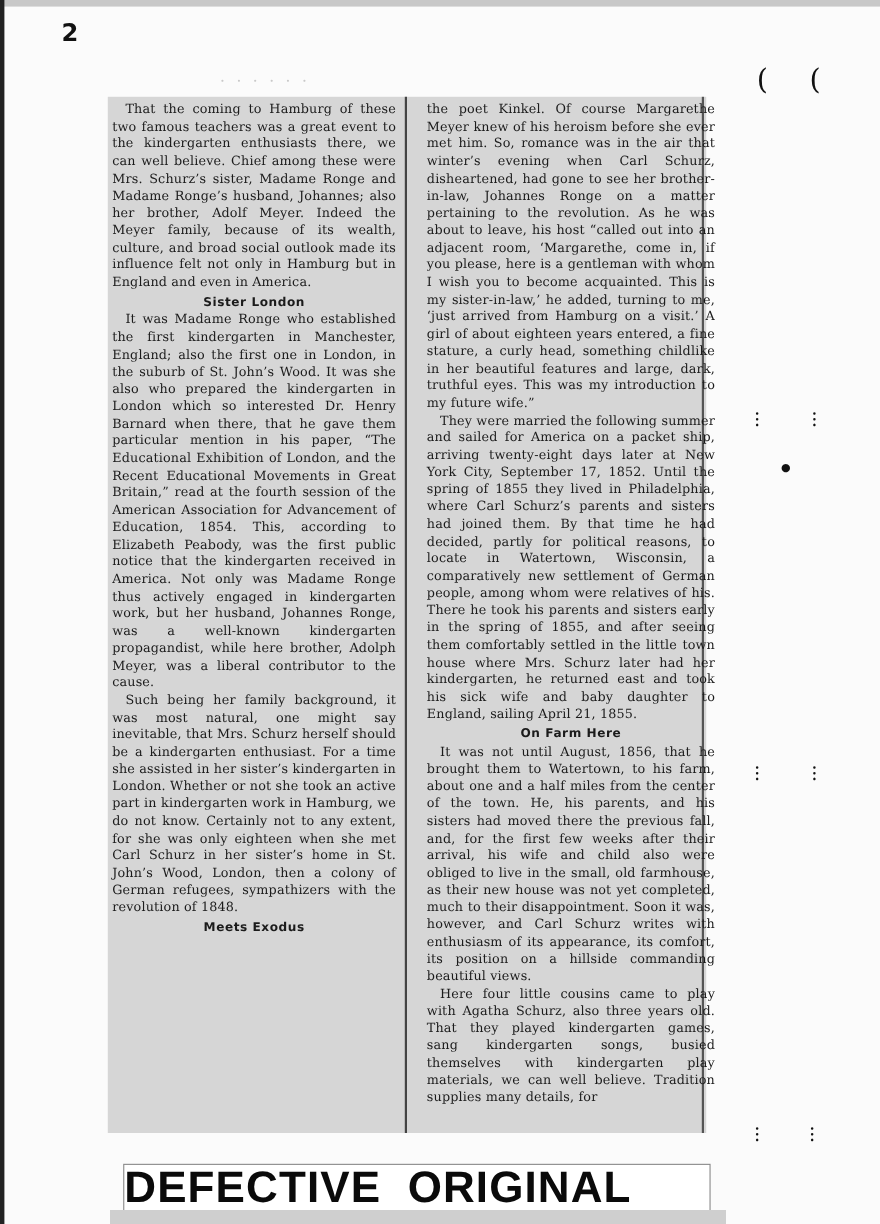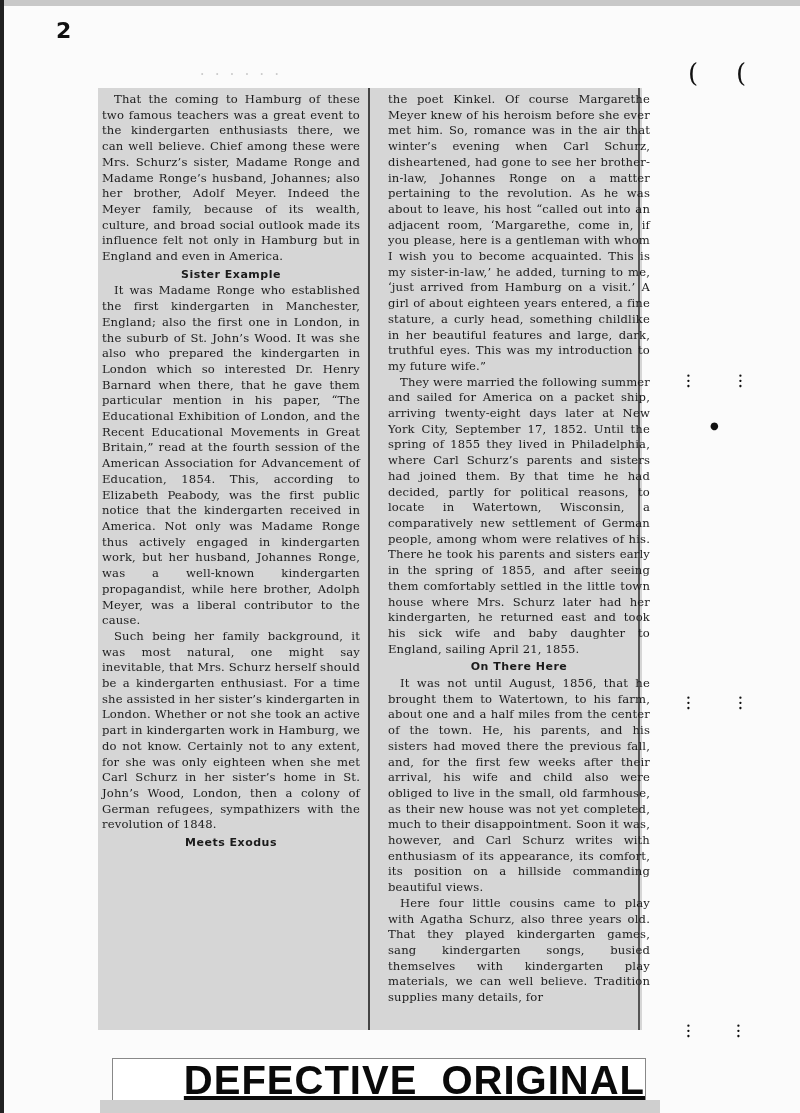--- a/index.html
+++ b/index.html
@@ -31,51 +31,50 @@
     font-family:"DejaVu Sans", sans-serif; font-weight:bold; font-size:11px;
     text-align:center; text-indent:0; margin:2px 0 1px; letter-spacing:0.5px;
   }
   .text1 { left:102px; width:258px; }
   .text2 { left:388px; width:262px; }
   .marks { position:absolute; font-size:26px; color:#111; font-family:"DejaVu Serif", serif; }
   .stamp {
     position:absolute; left:112px; top:1058px; width:532px; height:42px;
     border:1px solid #888; background:#fff;
     font-family:"Liberation Sans", sans-serif; font-weight:bold; font-size:40px;
-    line-height:42px; text-align:right; color:#0a0a0a; letter-spacing:1px;
+    line-height:42px; text-align:left; color:#0a0a0a; letter-spacing:1px;
     word-spacing:12px;
-    text-decoration:underline;
   }
   .stamp-bottom { position:absolute; left:100px; top:1100px; width:560px; height:13px; background:#cfcfcf; }
 </style>
 </head>
 <body>
 
 <div class="page-top"></div>
 <div class="page-edge"></div>
 <div class="page-num">2</div>
 <div class="ghost">· · · · · ·</div>
 
 <div class="clip col1"></div>
 <div class="clip col2"></div>
 <div class="col-divider"></div>
 <div class="col-right-rule"></div>
 
 <div class="col text1">
   <p>That the coming to Hamburg of these two famous teachers was a great event to the kindergarten enthusiasts there, we can well believe. Chief among these were Mrs. Schurz’s sister, Madame Ronge and Madame Ronge’s husband, Johannes; also her brother, Adolf Meyer. Indeed the Meyer family, because of its wealth, culture, and broad social outlook made its influence felt not only in Hamburg but in England and even in America.</p>
-  <p class="sub">Sister Example</p>
+  <p class="sub">Sister London</p>
   <p>It was Madame Ronge who established the first kindergarten in Manchester, England; also the first one in London, in the suburb of St. John’s Wood. It was she also who prepared the kindergarten in London which so interested Dr. Henry Barnard when there, that he gave them particular mention in his paper, “The Educational Exhibition of London, and the Recent Educational Movements in Great Britain,” read at the fourth session of the American Association for Advancement of Education, 1854. This, according to Elizabeth Peabody, was the first public notice that the kindergarten received in America. Not only was Madame Ronge thus actively engaged in kindergarten work, but her husband, Johannes Ronge, was a well-known kindergarten propagandist, while here brother, Adolph Meyer, was a liberal contributor to the cause.</p>
   <p>Such being her family background, it was most natural, one might say inevitable, that Mrs. Schurz herself should be a kindergarten enthusiast. For a time she assisted in her sister’s kindergarten in London. Whether or not she took an active part in kindergarten work in Hamburg, we do not know. Certainly not to any extent, for she was only eighteen when she met Carl Schurz in her sister’s home in St. John’s Wood, London, then a colony of German refugees, sympathizers with the revolution of 1848.</p>
   <p class="sub">Meets Exodus</p>
 </div>
 
 <div class="col text2">
   <p class="noindent">the poet Kinkel. Of course Margarethe Meyer knew of his heroism before she ever met him. So, romance was in the air that winter’s evening when Carl Schurz, disheartened, had gone to see her brother-in-law, Johannes Ronge on a matter pertaining to the revolution. As he was about to leave, his host “called out into an adjacent room, ‘Margarethe, come in, if you please, here is a gentleman with whom I wish you to become acquainted. This is my sister-in-law,’ he added, turning to me, ‘just arrived from Hamburg on a visit.’ A girl of about eighteen years entered, a fine stature, a curly head, something childlike in her beautiful features and large, dark, truthful eyes. This was my introduction to my future wife.”</p>
   <p>They were married the following summer and sailed for America on a packet ship, arriving twenty-eight days later at New York City, September 17, 1852. Until the spring of 1855 they lived in Philadelphia, where Carl Schurz’s parents and sisters had joined them. By that time he had decided, partly for political reasons, to locate in Watertown, Wisconsin, a comparatively new settlement of German people, among whom were relatives of his. There he took his parents and sisters early in the spring of 1855, and after seeing them comfortably settled in the little town house where Mrs. Schurz later had her kindergarten, he returned east and took his sick wife and baby daughter to England, sailing April 21, 1855.</p>
-  <p class="sub">On There Here</p>
+  <p class="sub">On Farm Here</p>
   <p>It was not until August, 1856, that he brought them to Watertown, to his farm, about one and a half miles from the center of the town. He, his parents, and his sisters had moved there the previous fall, and, for the first few weeks after their arrival, his wife and child also were obliged to live in the small, old farmhouse, as their new house was not yet completed, much to their disappointment. Soon it was, however, and Carl Schurz writes with enthusiasm of its appearance, its comfort, its position on a hillside commanding beautiful views.</p>
   <p>Here four little cousins came to play with Agatha Schurz, also three years old. That they played kindergarten games, sang kindergarten songs, busied themselves with kindergarten play materials, we can well believe. Tradition supplies many details, for</p>
 </div>
 
 <div class="marks" style="left:688px;top:58px;">(</div>
 <div class="marks" style="left:736px;top:58px;">(</div>
 <div class="marks" style="left:686px;top:368px;font-size:18px;">⁝</div>
 <div class="marks" style="left:738px;top:368px;font-size:18px;">⁝</div>
 <div class="marks" style="left:710px;top:420px;font-size:10px;">●</div>
 <div class="marks" style="left:686px;top:690px;font-size:18px;">⁝</div>

